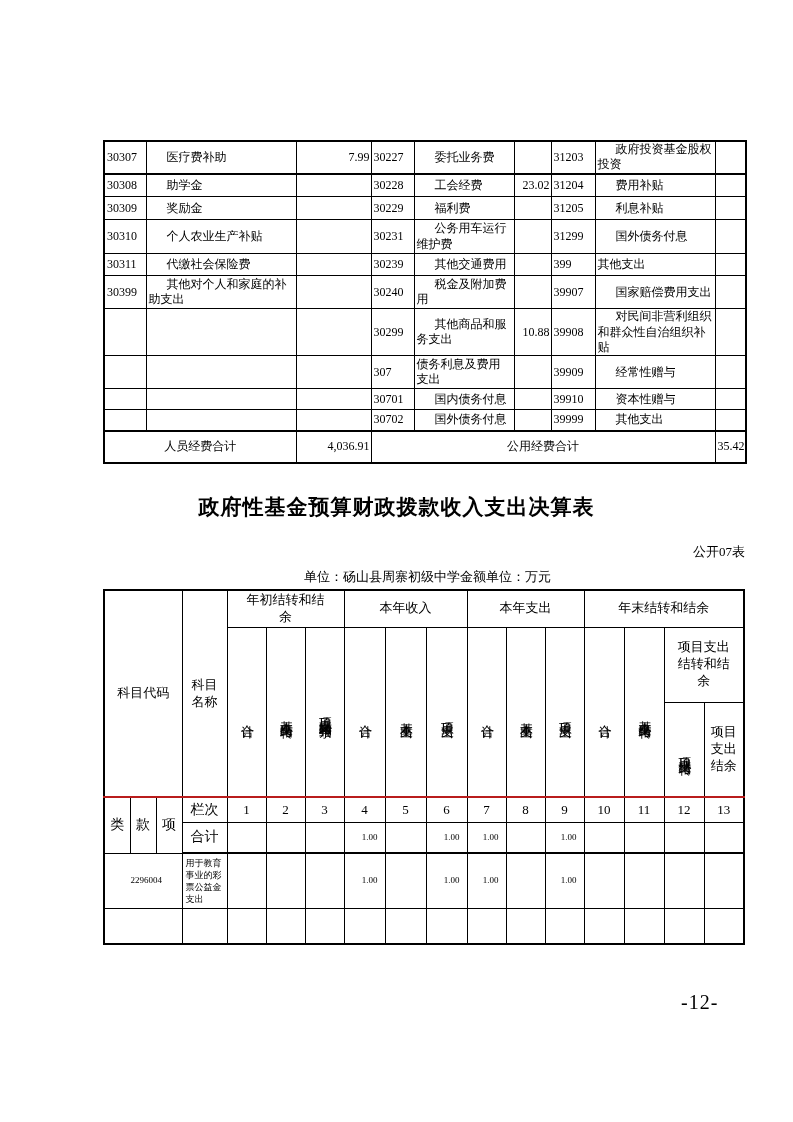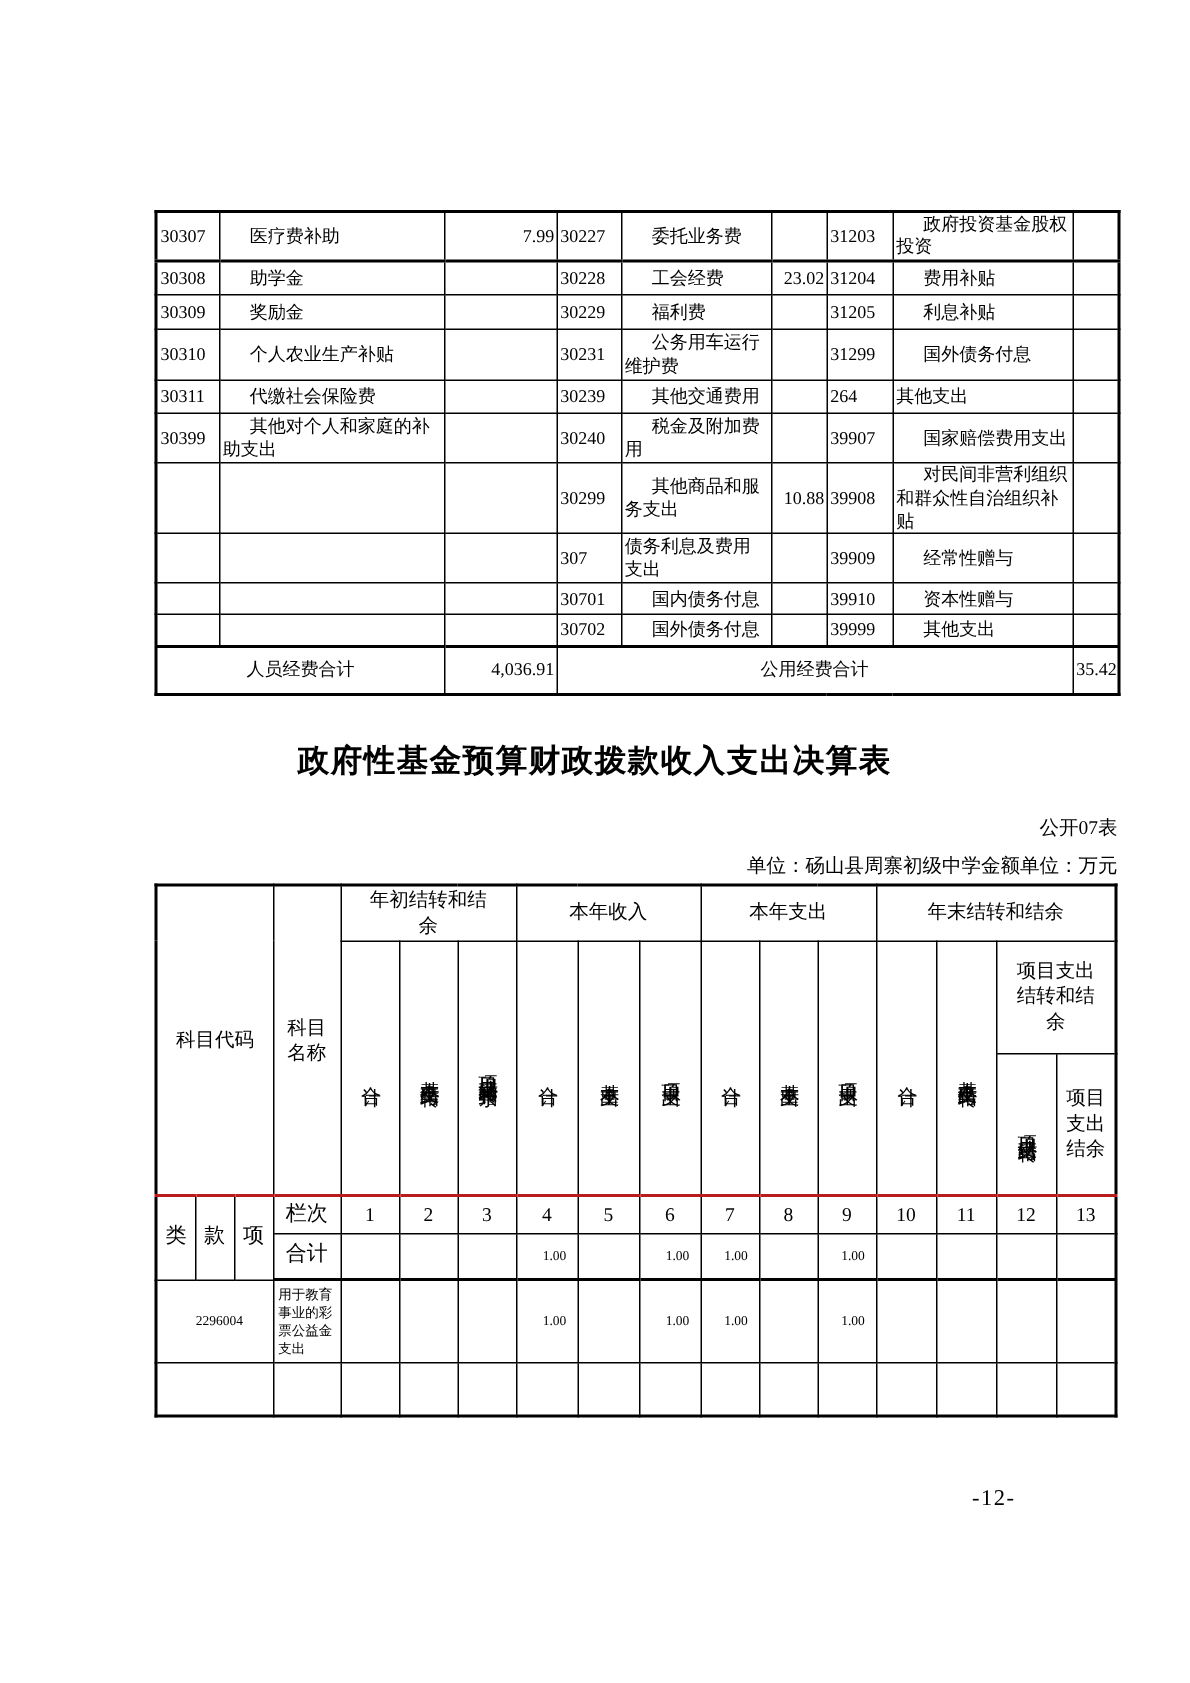--- a/index.html
+++ b/index.html
@@ -22,22 +22,22 @@
   .t1 tr.foot td.v { text-align:right; }
   .r30 td{height:30px;} .r23 td{height:23px;} .r34 td{height:34px;} .r22 td{height:22px;}
   .r33 td{height:33px;} .r40 td{height:40px;} .r21 td{height:21px;}
 
   
   .note { position:absolute; left:103px; top:441px; font-size:12.5px; }
   .title { position:absolute; left:0; top:493px; width:793px; text-align:center;
            font-size:21px; font-weight:bold; letter-spacing:1px; }
   .tabno { position:absolute; right:48px; top:543px; font-size:13px; }
   .unitline { position:absolute; left:110px; right:48px; top:568px; display:flex;
-              justify-content:flex-end; font-size:13px; }
-  .pagenum { position:absolute; left:648px; top:991px; font-size:15px; letter-spacing:1px; }
+              justify-content:center; font-size:13px; }
+  .pagenum { position:absolute; left:681px; top:991px; font-size:20px; letter-spacing:1px; }
 
   
   .t2 { position:absolute; left:103px; top:589px; width:642px; font-size:13px; line-height:1.3; border:2px solid #000; }
   .t2 td { padding:1px; text-align:center; }
   .t2 .lbl { font-size:14px; }
   .t2 .vert span { display:inline-block; writing-mode:vertical-rl; text-orientation:upright; letter-spacing:1px; }
   .t2 .w2 { display:inline-block; width:2em; text-align:center; }
   .t2 .w4 { display:inline-block; width:4em; text-align:center; }
   .t2 .w6 { display:inline-block; width:6.2em; text-align:center; }
   .t2 .val { font-size:9px; text-align:right; padding-right:7px; }
@@ -111,21 +111,21 @@
       <td class="n ind">国外债务付息</td>
       <td class="v"></td>
     </tr>
     <tr class="r22">
       <td class="c">30311</td>
       <td class="n ind">代缴社会保险费</td>
       <td class="v"></td>
       <td class="c">30239</td>
       <td class="n ind">其他交通费用</td>
       <td class="v"></td>
-      <td class="c">264</td>
+      <td class="c">399</td>
       <td class="n">其他支出</td>
       <td class="v"></td>
     </tr>
     <tr class="r33">
       <td class="c">30399</td>
       <td class="n ind">其他对个人和家庭的补助支出</td>
       <td class="v"></td>
       <td class="c">30240</td>
       <td class="n ind">税金及附加费用</td>
       <td class="v"></td>

